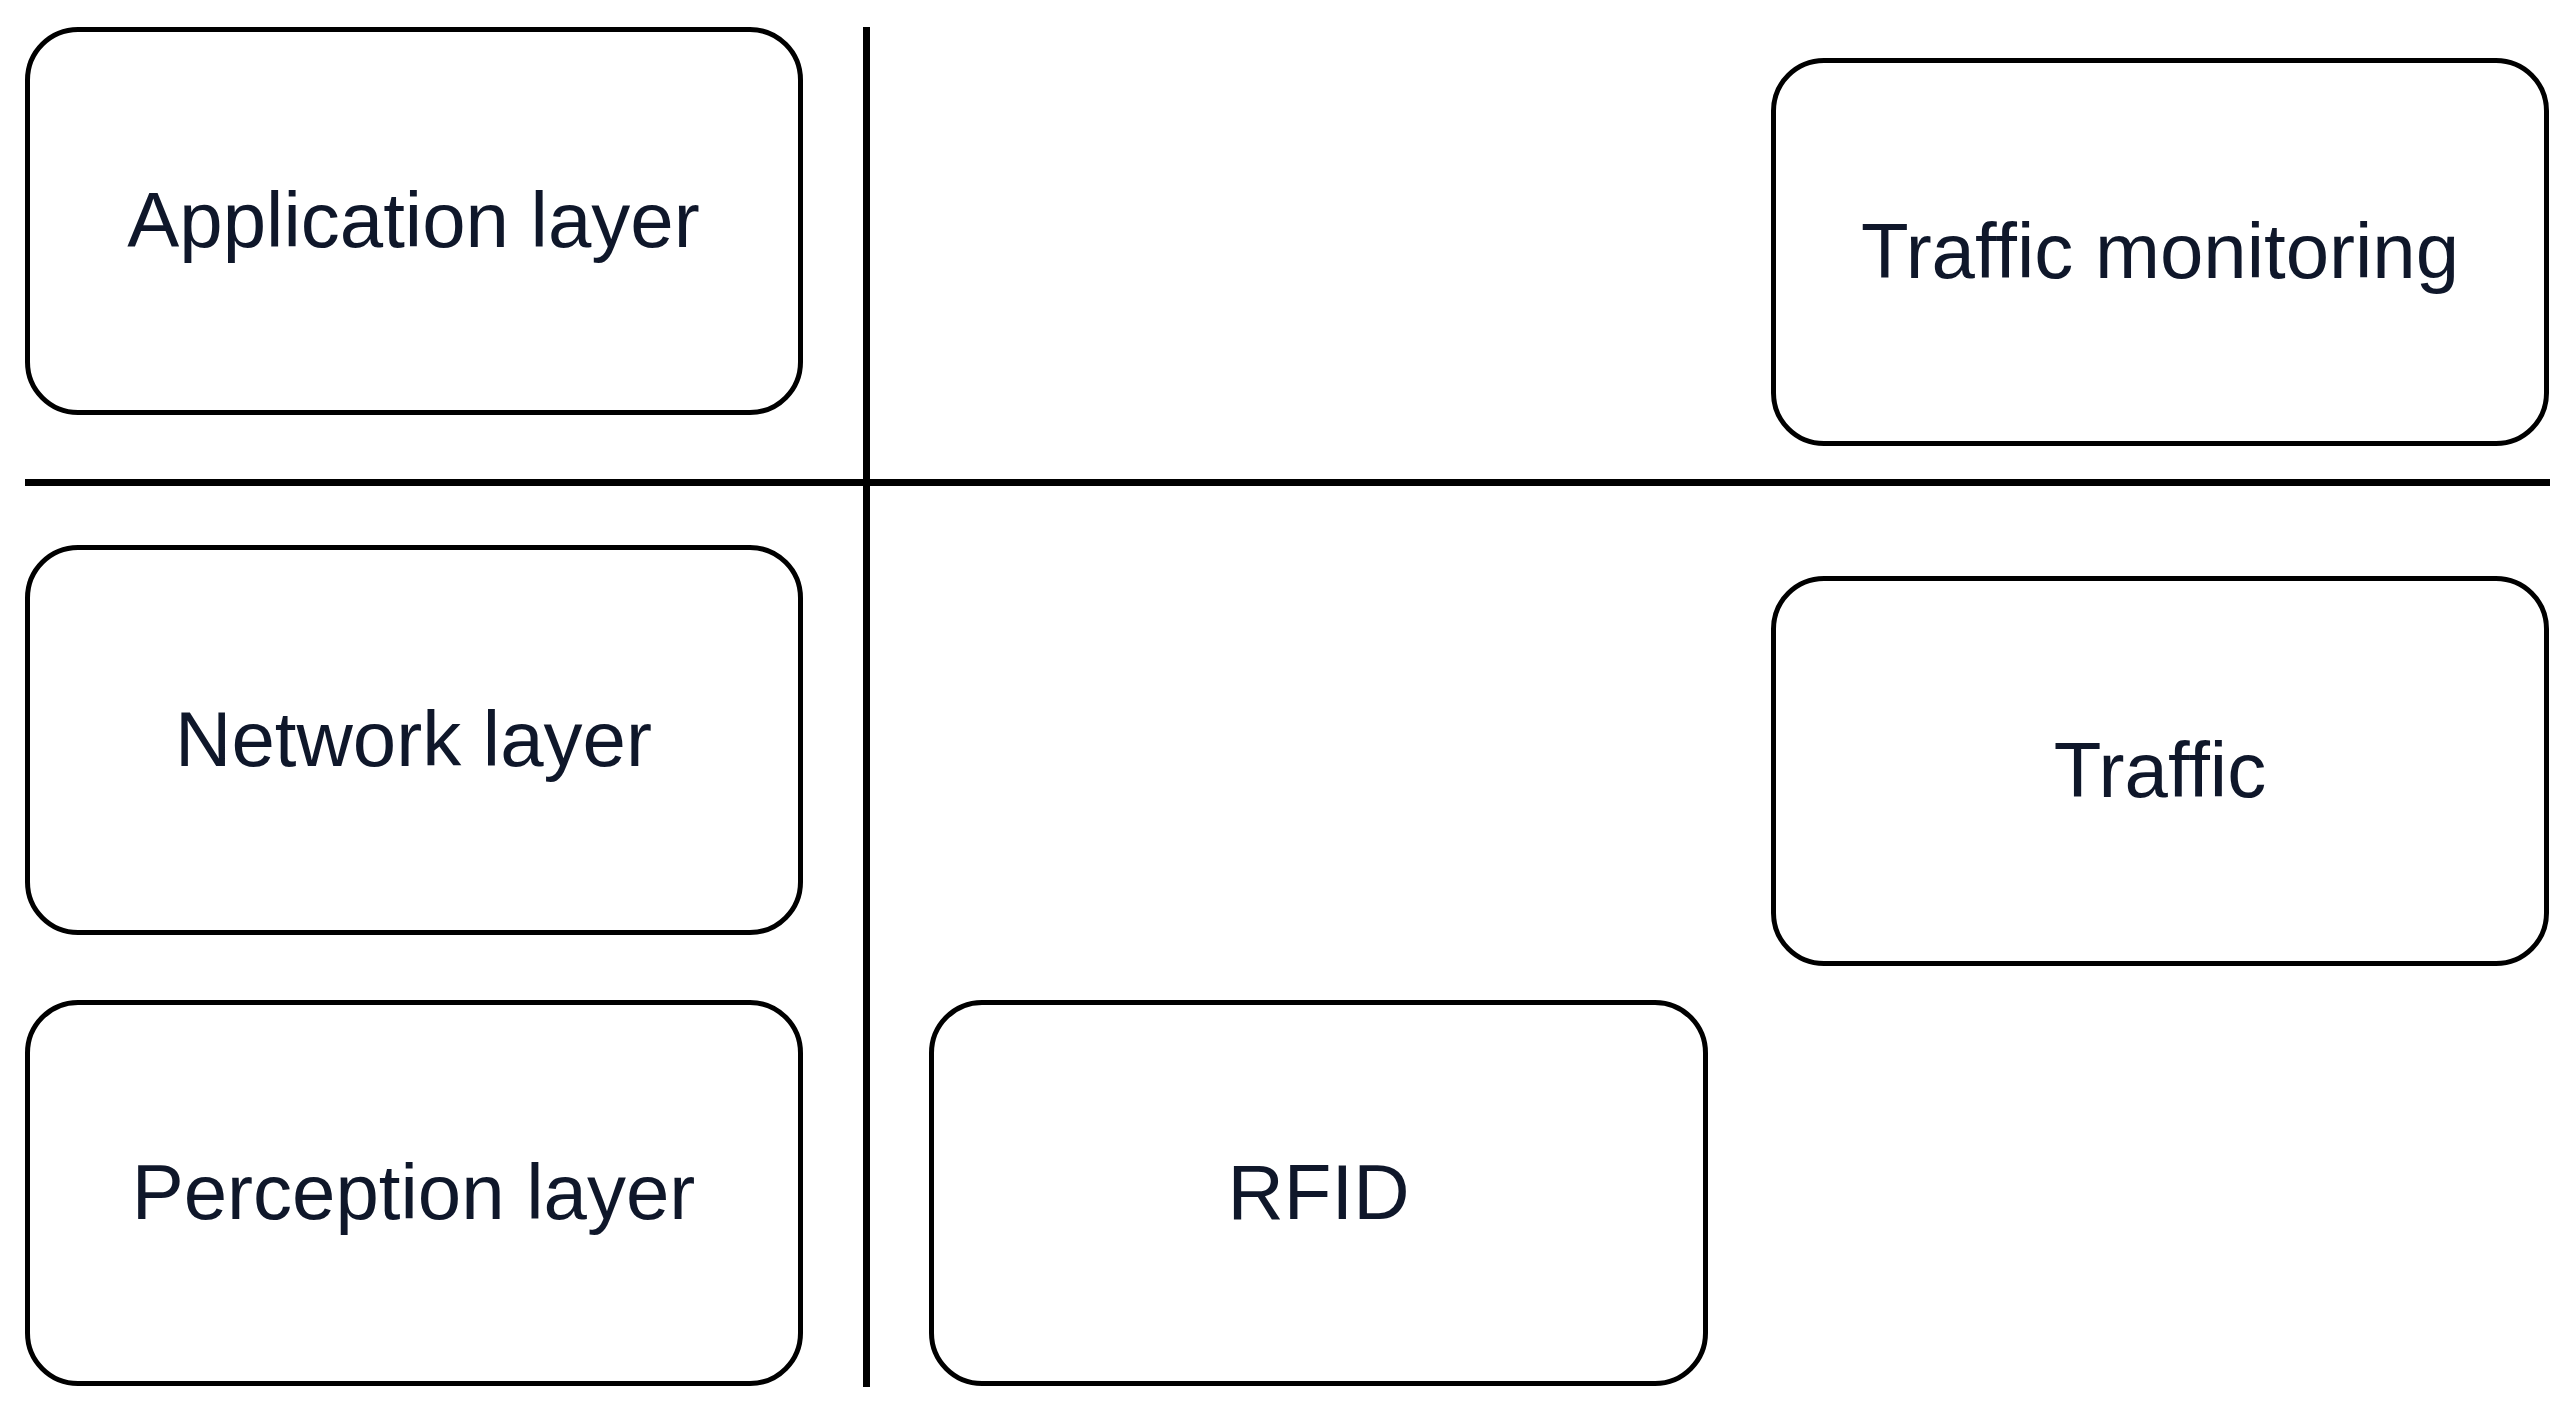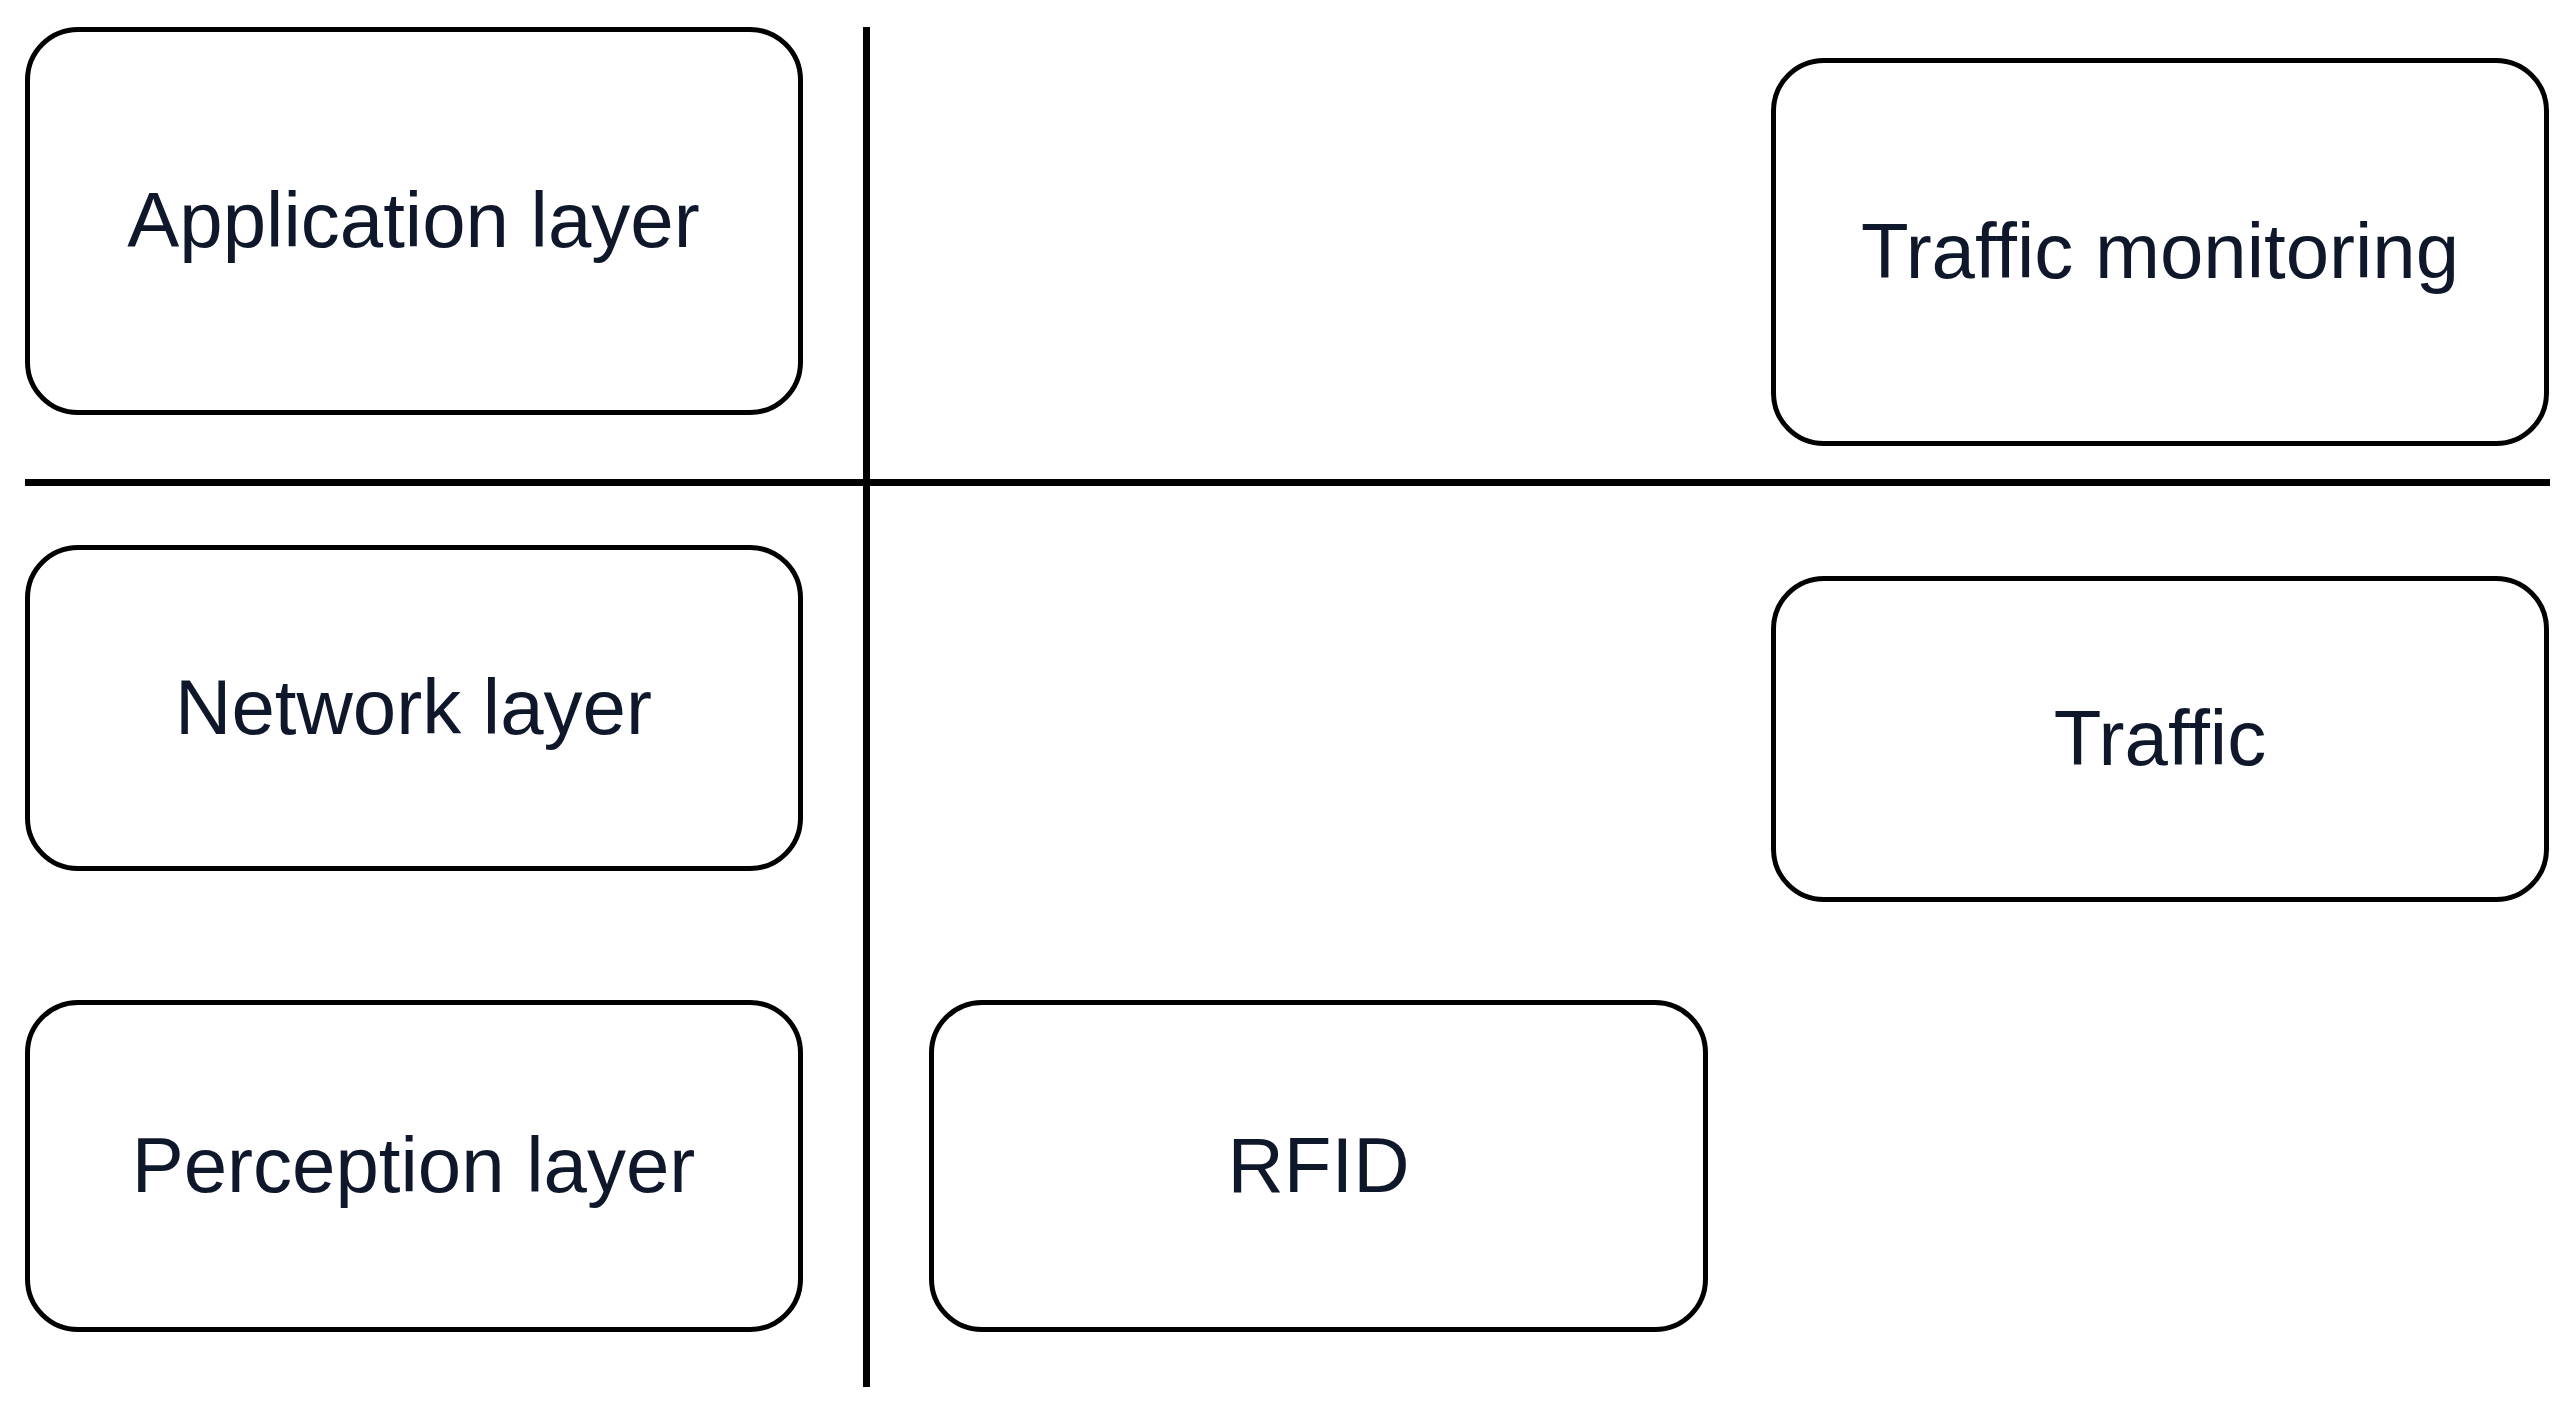--- a/index.html
+++ b/index.html
@@ -31,22 +31,22 @@
     line-height: 1.1;
     color: #0f172a;
     white-space: nowrap;
   }
   
   .c1 { left: 24.5px;   width: 778px; }
   .c2 { left: 929px; width: 779px; }
   .c3 { left: 1771px; width: 778px; margin-top: 31px; }
   
   .r1 { top: 27px;   height: 388px; }
-  .r2 { top: 545px;  height: 326px; }
-  .r3 { top: 1000px; height: 332px; }
+  .r2 { top: 545px;  height: 390px; }
+  .r3 { top: 1000px; height: 386px; }
   
   .vline {
     position: absolute;
     left: 863px;
     top: 27px;
     width: 6.5px;
     height: 1360px;
     background: #000000;
   }
   .hline {

